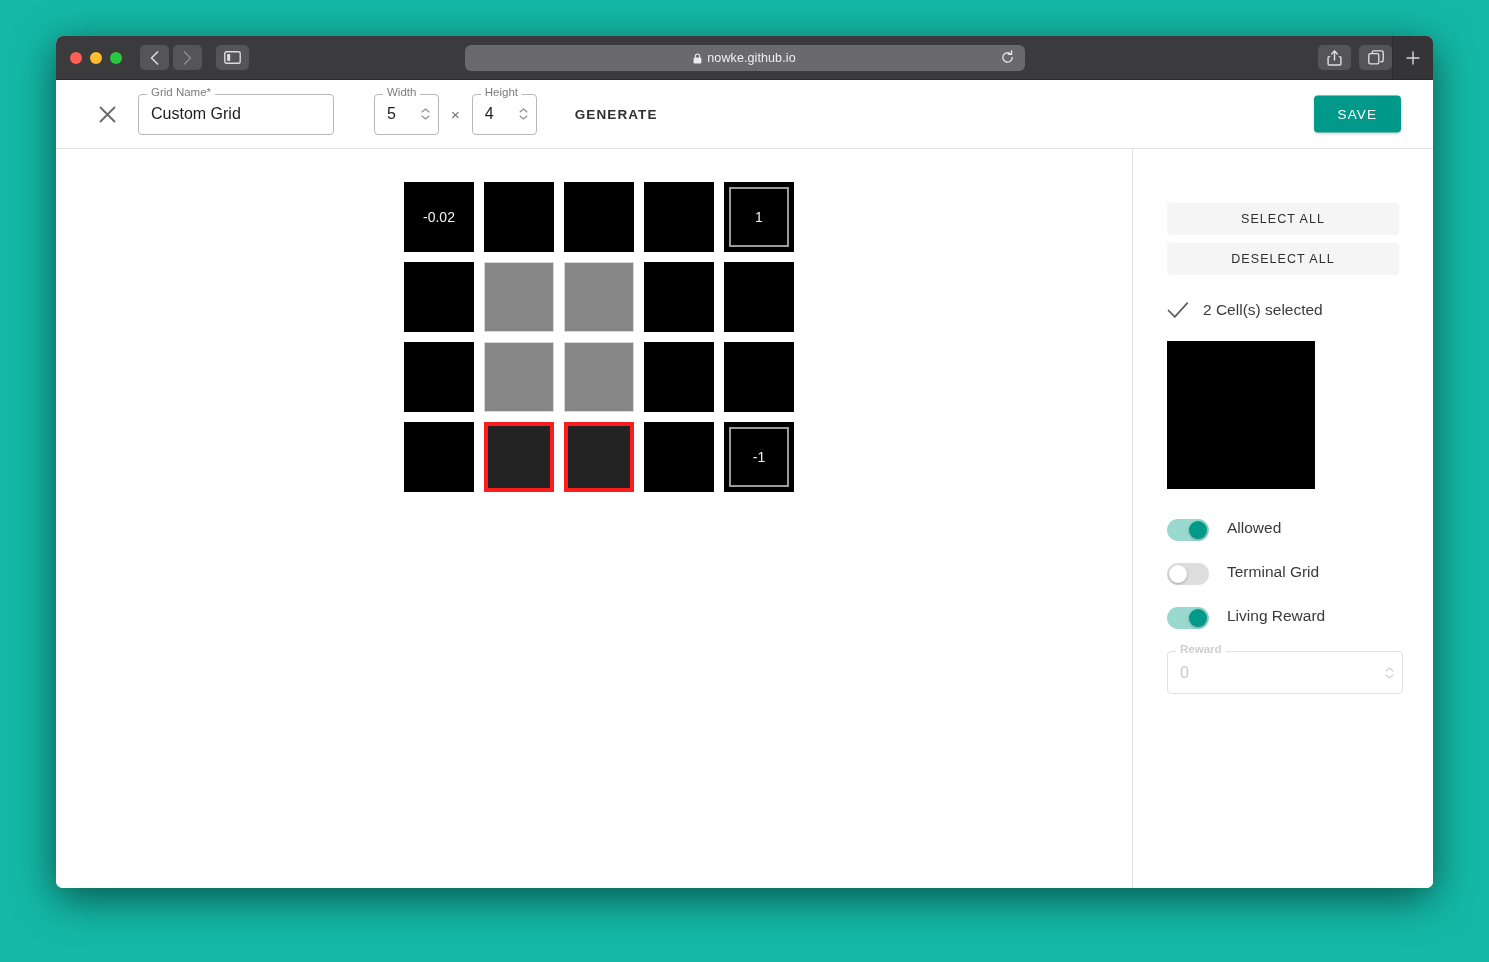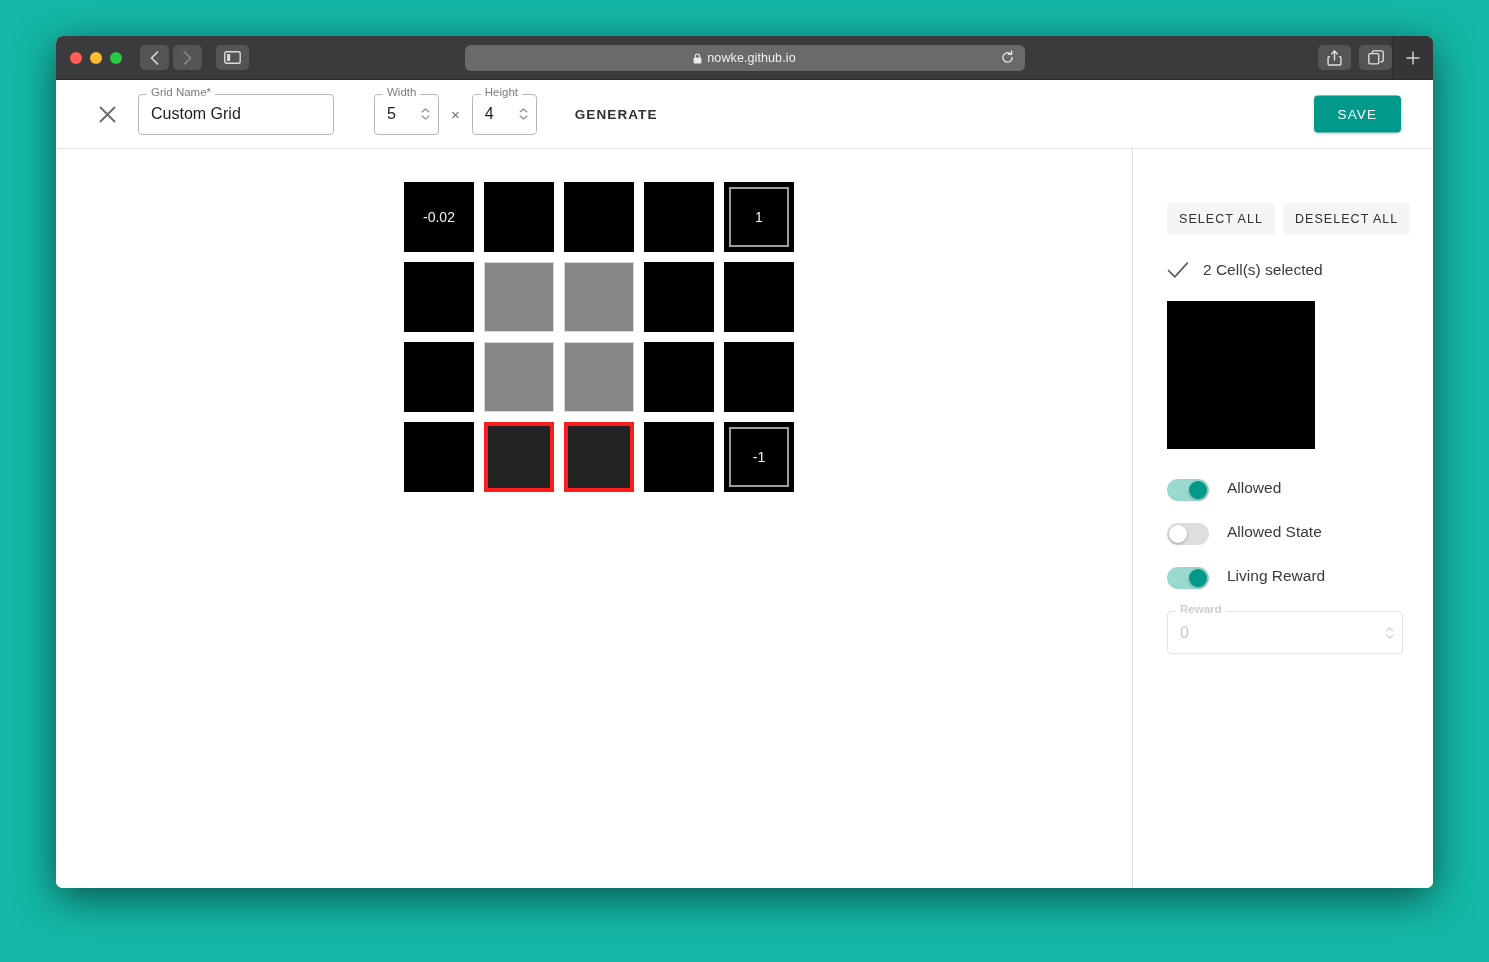--- a/index.html
+++ b/index.html
@@ -203,21 +203,21 @@
   }
 
   
   .side-panel {
     width: 300px;
     flex: 0 0 300px;
     padding: 54px 34px 0 34px;
     box-sizing: border-box;
     background: #fff;
   }
-  .btn-row { display:flex; gap: 8px; margin-bottom: 26px; }
+  .btn-row { display:flex; gap: 8px; margin-bottom: 26px; flex-direction: column; }
   .flat-btn {
     background: #f5f5f5;
     border: none; border-radius: 4px;
     font-family: "Liberation Sans", sans-serif;
     font-size: 12.5px; letter-spacing: 1.05px;
     color: #2e2e2e; font-weight: 500;
     padding: 9px 12px;
     cursor:pointer;
     white-space: nowrap;
   }
@@ -439,21 +439,21 @@
             <div class="toggle-row">
               <div class="switch on">
                 <span class="knob"></span>
               </div>
               <span class="toggle-label">Allowed</span>
             </div>
             <div class="toggle-row">
               <div class="switch off">
                 <span class="knob"></span>
               </div>
-              <span class="toggle-label">Allowed State</span>
+              <span class="toggle-label">Terminal Grid</span>
             </div>
             <div class="toggle-row">
               <div class="switch on">
                 <span class="knob"></span>
               </div>
               <span class="toggle-label">Living Reward</span>
             </div>
           </div>
 
         <div class="mui-field num-field" id="field-reward">

